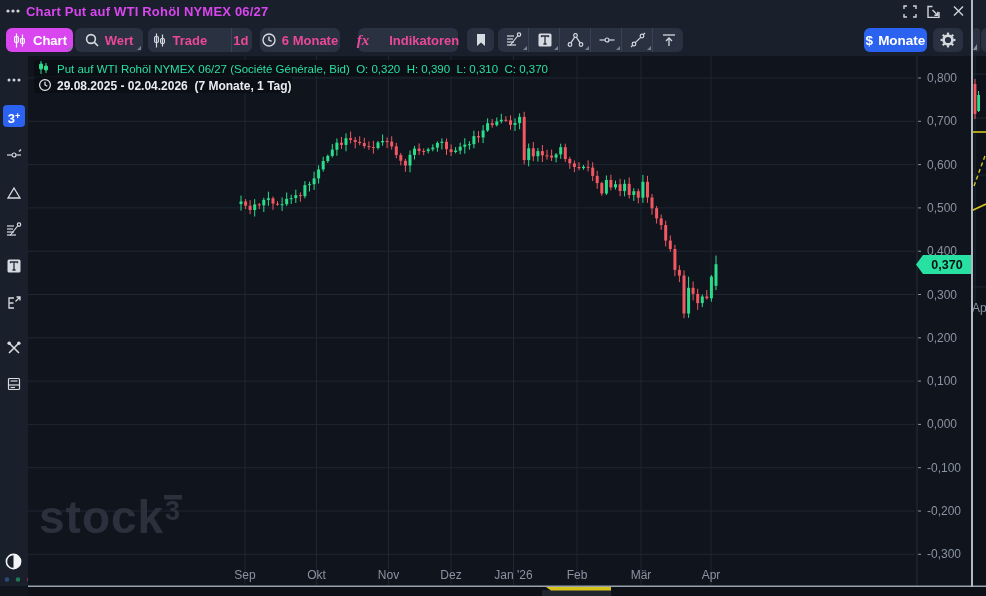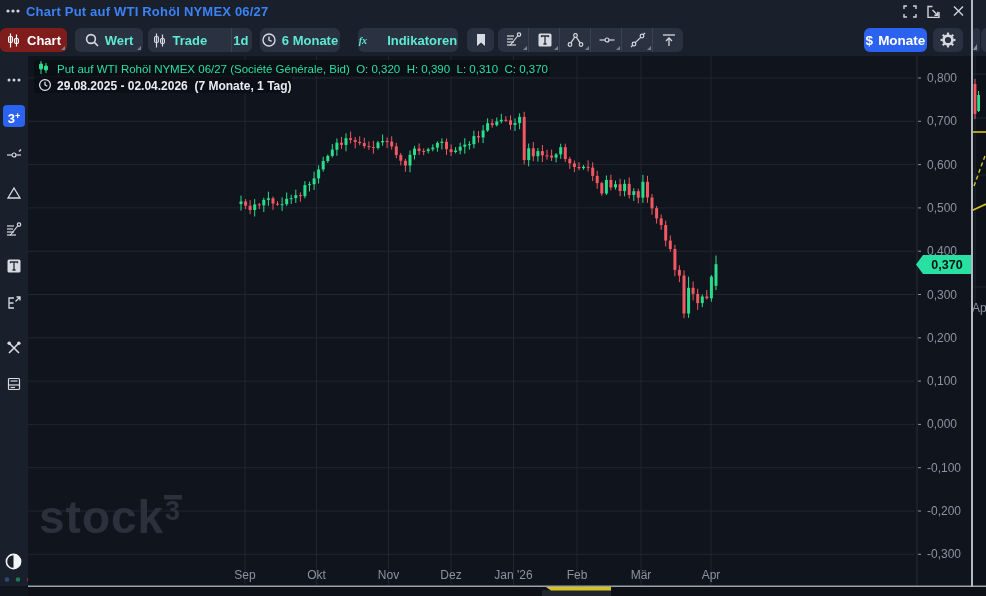--- a/index.html
+++ b/index.html
@@ -1,21 +1,21 @@
 <!DOCTYPE html>
 <html><head><meta charset="utf-8">
 <style>
 html,body{margin:0;padding:0;width:986px;height:596px;overflow:hidden;background:#10141d;
 font-family:"Liberation Sans",sans-serif;}
 #app{position:relative;width:986px;height:596px;}
 .abs{position:absolute;}
 .chrome{left:0;top:0;width:986px;height:56px;background:#1a202b;}
-.title{left:26px;top:4px;font-size:13px;font-weight:bold;color:#3b82f6;letter-spacing:.2px;}
+.title{left:26px;top:4px;font-size:13px;font-weight:bold;color:#d946ef;letter-spacing:.2px;}
 .dots{left:6px;top:9px;width:14px;height:4px;}
-.btn{position:absolute;top:28px;height:24px;background:#2a3140;border-radius:6px;color:#5eead4;
+.btn{position:absolute;top:28px;height:24px;background:#2a3140;border-radius:6px;color:#ec4899;
 font-size:13px;font-weight:bold;display:flex;align-items:center;justify-content:center;box-sizing:border-box;}
 .corner:after{content:"";position:absolute;right:2px;bottom:2px;width:0;height:0;
 border-left:4px solid transparent;border-bottom:4px solid #7a828f;}
 .sep{position:absolute;top:0;width:1px;height:24px;background:#3a4150;}
 .sidebar{left:0;top:56px;width:28px;height:529px;background:#1a202b;border-radius:0 0 10px 0;}
 svg{display:block;}
 </style></head>
 <body>
 <div id="app">
 <div class="abs chrome"></div>
@@ -27,21 +27,21 @@
         <circle cx="12" cy="2" r="1.6"></circle>
       </g>
     </svg>
 <div class="abs title">Chart Put auf WTI Rohöl NYMEX 06/27</div>
 <svg class="abs" style="left:903px;top:5px" width="62" height="13" viewBox="0 0 62 13" fill="none" stroke="#cfd4db" stroke-width="1.4">
 <path d="M1 4V1h3M10 1h3v3M13 9v3h-3M4 12H1V9"></path>
 <path d="M29.5 1.5H25v11h11V7"></path>
 <path d="M29.5 5l5 5M34.8 6.8v3.4h-3.4"></path>
 <path d="M51 1.5l9 9M60 1.5l-9 9"></path>
 </svg>
-<div class="btn corner" style="left:0;width:67px;background:#7f1d1d;color:#fff">
+<div class="btn corner" style="left:6px;width:67px;background:#d946ef;color:#fff">
       <svg width="15" height="15" viewBox="0 0 15 15">
         <g stroke="#fff" stroke-width="1.2" fill="none">
           <line x1="4.5" y1="0.5" x2="4.5" y2="14.5"></line>
           <line x1="10.5" y1="1.5" x2="10.5" y2="13.5"></line>
           <rect x="2.6" y="3.5" width="3.8" height="6" rx="1.2"></rect>
           <rect x="8.6" y="5.5" width="3.8" height="5" rx="1.2"></rect>
         </g>
       </svg>
       <span style="margin-left:6px">Chart</span>
     </div>
@@ -66,21 +66,21 @@
       <span style="margin-left:26px">1d</span>
     </div>
 <div class="btn" style="left:260px;width:80px">
 <svg width="14" height="14" viewBox="0 0 14 14" fill="none" stroke="#d6dae1" stroke-width="1.4">
         <circle cx="7" cy="7" r="6"></circle>
         <path d="M7 3.4V7l2.6 1.4"></path>
       </svg>
 <span style="margin-left:6px">6 Monate</span>
     </div>
 <div class="btn" style="left:358px;width:100px">
-<span style="font-style:italic;font-family:'Liberation Serif',serif;font-size:10px;font-weight:bold">fx</span>
+<span style="font-style:italic;font-family:'Liberation Serif',serif;font-size:15px;font-weight:bold">fx</span>
 <span style="margin-left:20px">Indikatoren</span>
     </div>
 <div class="btn" style="left:467px;width:27px">
 <svg width="12" height="14" viewBox="0 0 12 14">
         <path d="M2 1h8v12L6 9.6 2 13z" fill="#d6dae1"></path>
       </svg>
     </div>
 <div class="btn" style="left:498px;width:185px">
       <div style="position:absolute;left:0px;top:0;width:31px;height:24px;display:flex;align-items:center;justify-content:center">
         <svg width="16" height="16" viewBox="0 0 16 16">

